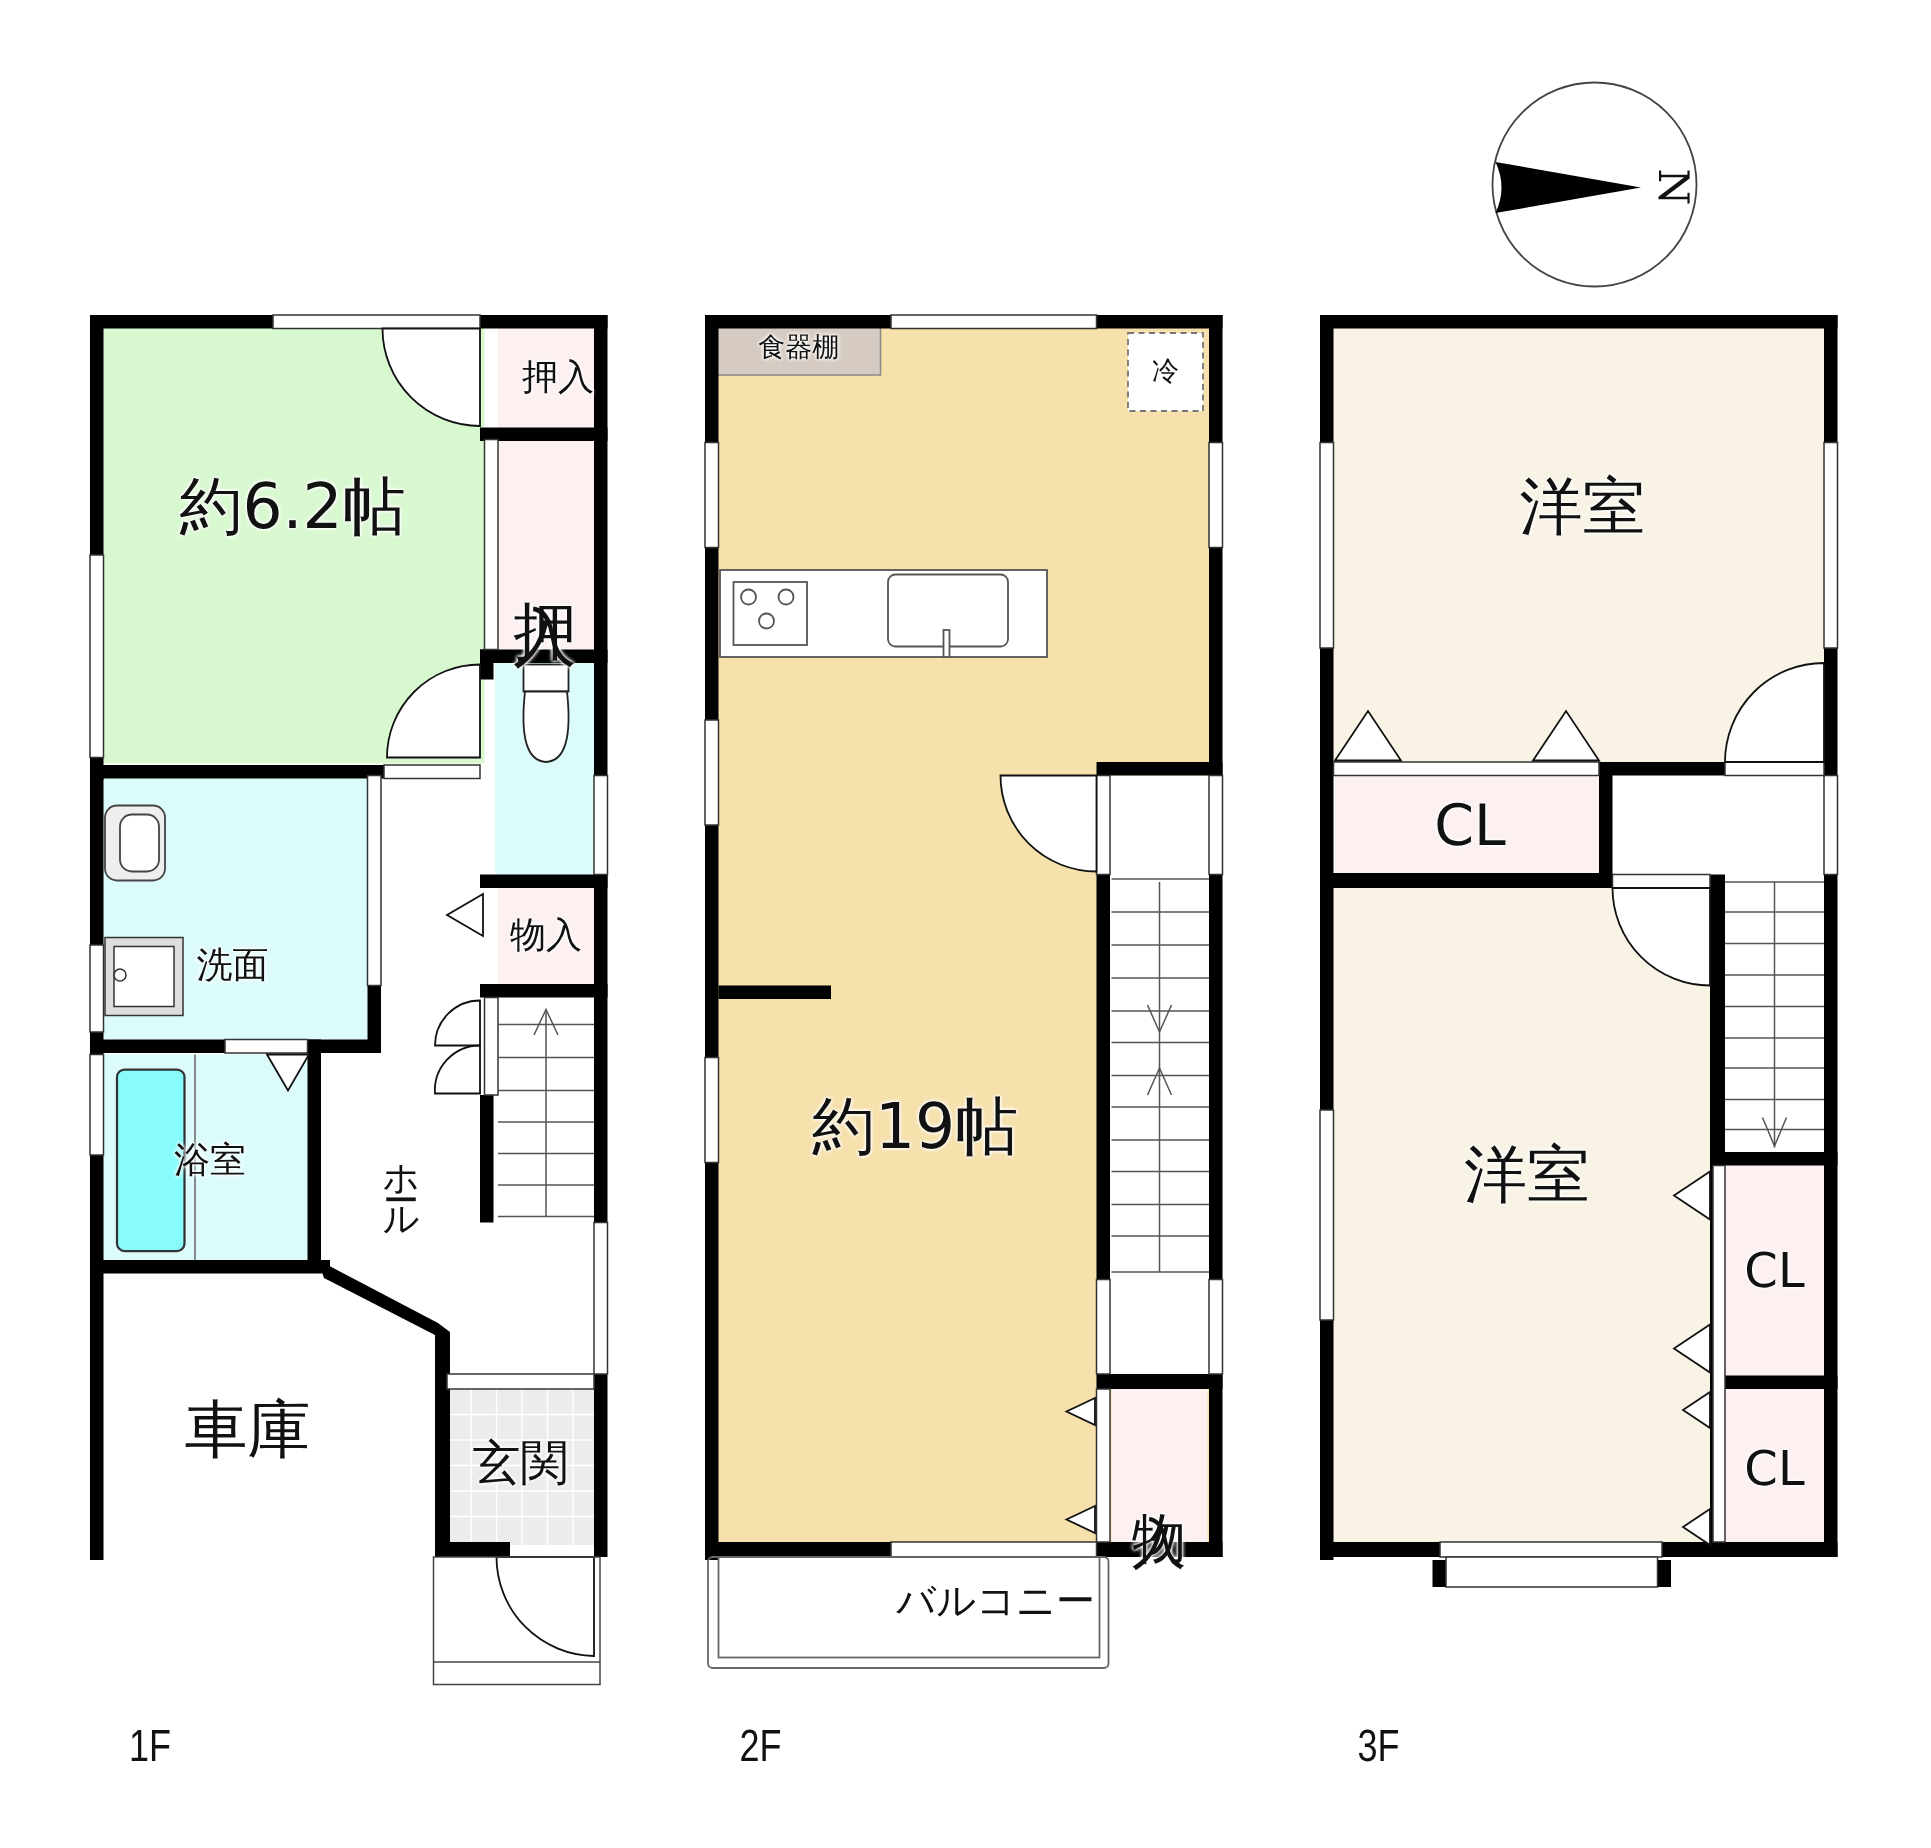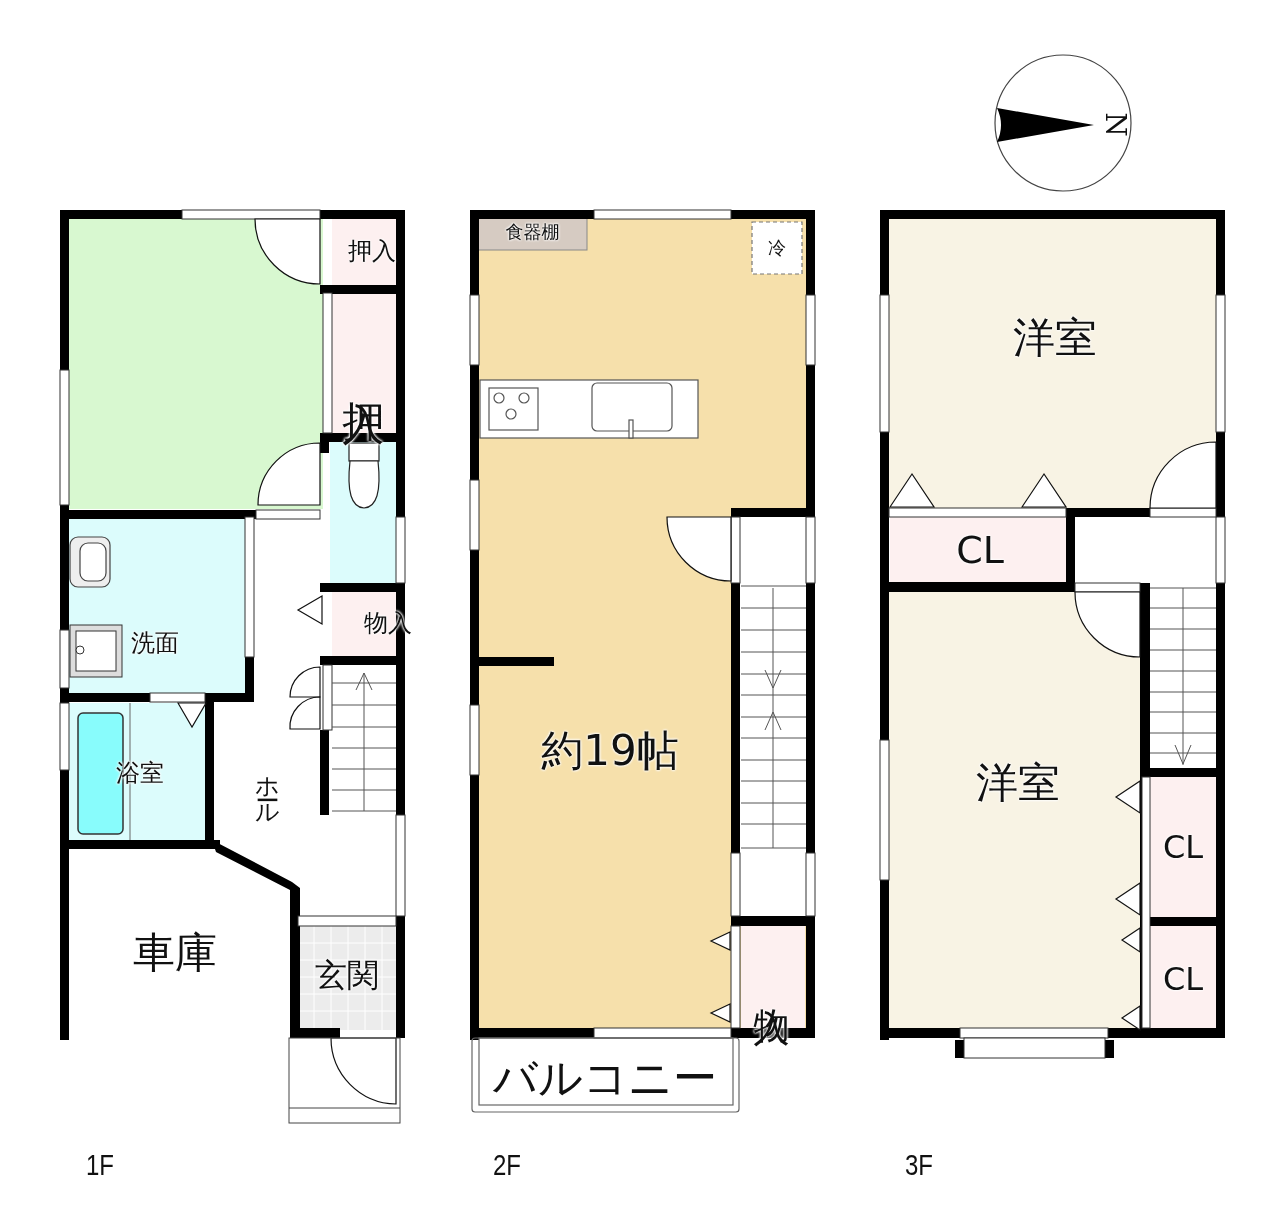--- a/index.html
+++ b/index.html
@@ -278,37 +278,38 @@
       <line x1="1150" y1="753" x2="1216" y2="753"></line>
       <line x1="1183" y1="588" x2="1183" y2="765"></line>
       <polyline points="1175,745 1183,764 1191,745" fill="none"></polyline>
     </g>
   </g>
 </svg>
 
 <div class="north" style="left:1103px;top:108px;">N</div>
 
 <div class="lbl big" style="left:100px;top:315px;width:190px;">
+  <div>約6.2帖</div>
 </div>
 <div class="lbl sm" style="left:332px;top:238px;width:80px;">押入</div>
 <div class="lbl big vert" style="left:340px;top:318px;height:100px;">押入</div>
 <div class="lbl sm" style="left:100px;top:594px;width:110px;margin-top:36px;">洗面</div>
-<div class="lbl sm" style="left:332px;top:610px;width:64px;margin-left:24px;">物入</div>
+<div class="lbl sm" style="left:332px;top:610px;width:64px;">物入</div>
 <div class="lbl sm" style="left:100px;top:760px;width:80px;">浴室</div>
 <div class="lbl sm vert" style="left:254px;top:745px;height:85px;">ホール</div>
-<div class="lbl big" style="left:110px;top:930px;width:130px;">車庫</div>
+<div class="lbl big" style="left:100px;top:930px;width:130px;">車庫</div>
 <div class="lbl mid" style="left:298px;top:958px;width:98px;font-size:32px;">玄関</div>
 
 <div class="lbl big" style="left:505px;top:728px;width:210px;">
   <div>約19帖</div>
 </div>
 <div class="lbl xs" style="left:480px;top:222px;width:105px;">食器棚</div>
 <div class="lbl xs" style="left:752px;top:238px;width:50px;">冷</div>
 <div class="lbl mid vert" style="left:752px;top:940px;height:80px;">物入</div>
-<div class="lbl mid" style="left:480px;top:1054px;width:250px;font-size:44px;">バルコニー</div>
+<div class="lbl mid" style="left:480px;top:1054px;width:250px;font-size:26px;text-align:right;">バルコニー</div>
 
 <div class="lbl big" style="left:935px;top:315px;width:240px;">
   <div>洋室</div>
 </div>
 <div class="lbl big" style="left:925px;top:530px;width:110px;font-size:38px;">CL</div>
 <div class="lbl big" style="left:898px;top:760px;width:240px;">
   <div>洋室</div>
 </div>
 <div class="lbl mid" style="left:1150px;top:830px;width:66px;font-size:32px;">CL</div>
 <div class="lbl mid" style="left:1150px;top:962px;width:66px;font-size:32px;">CL</div>

